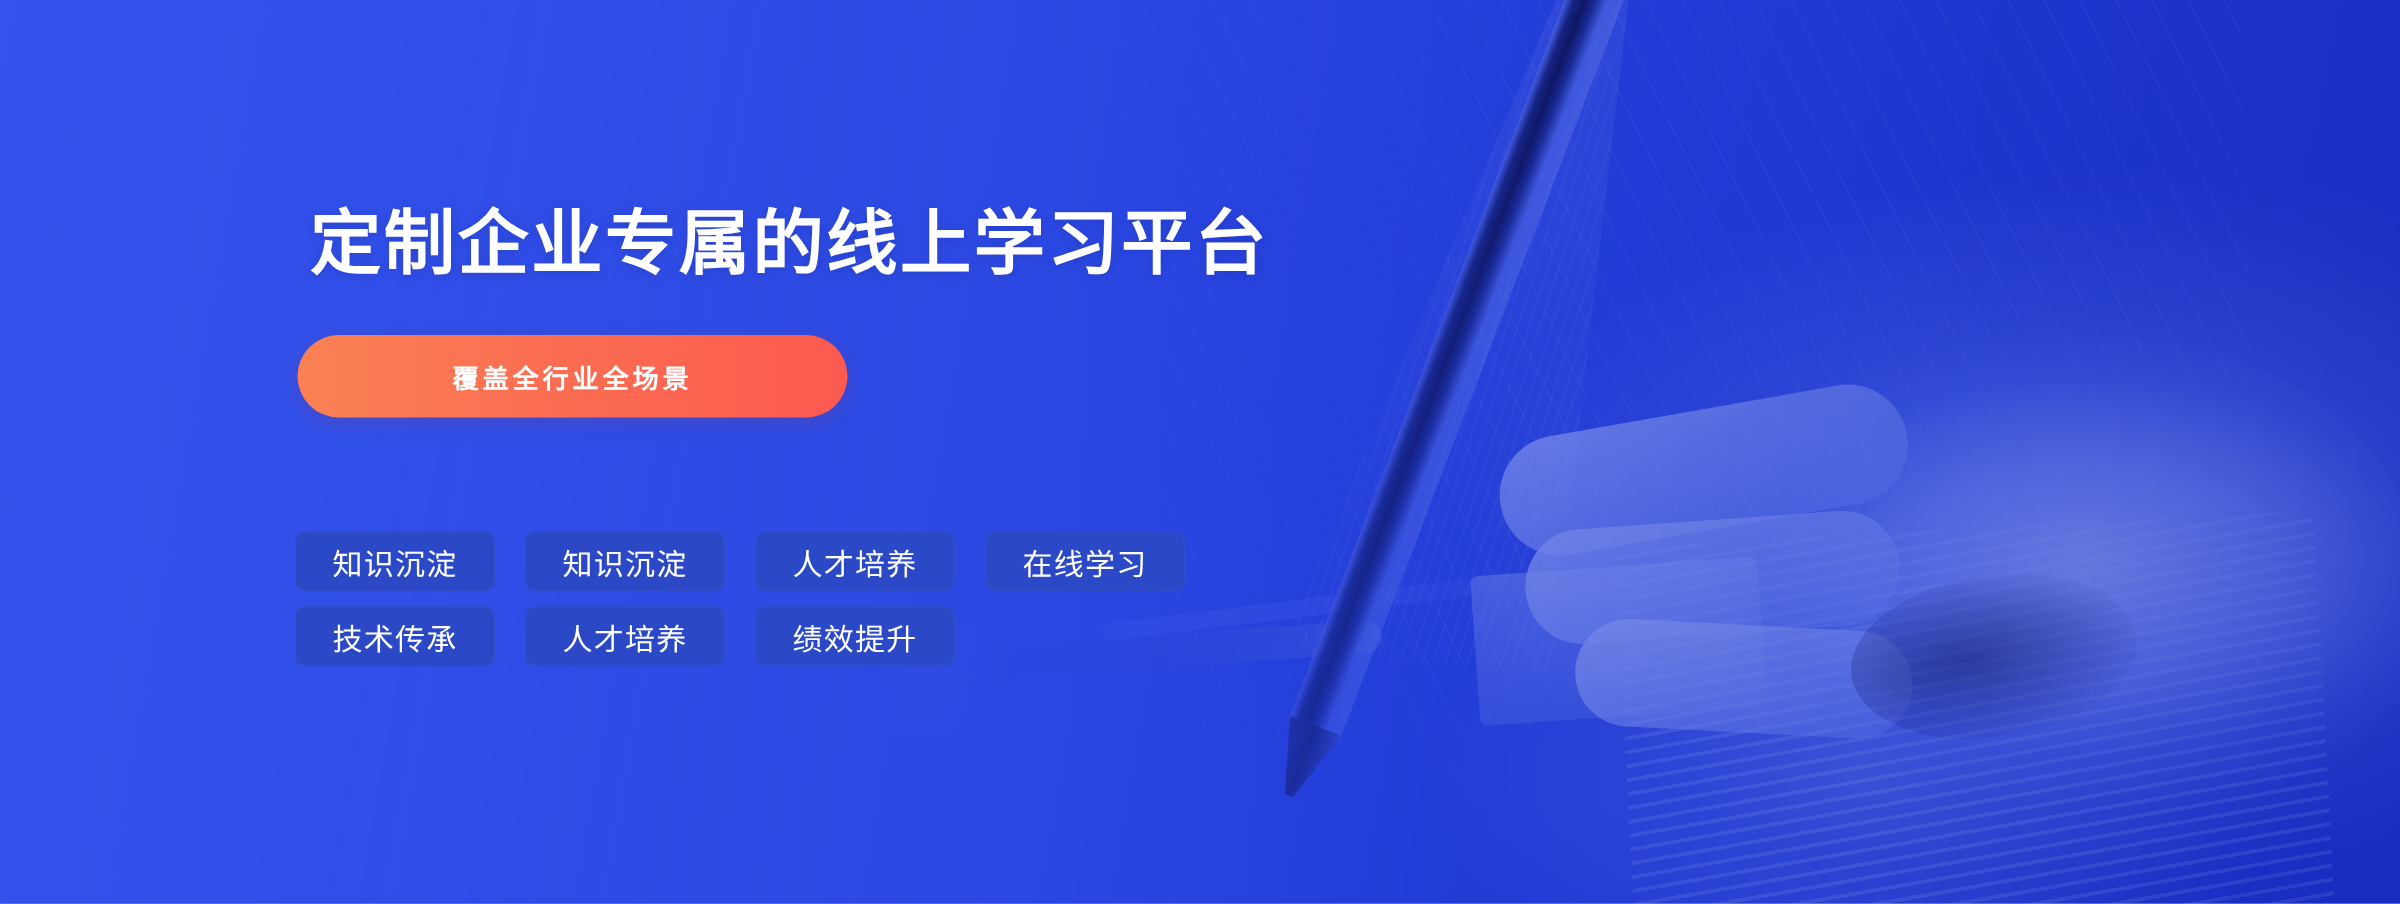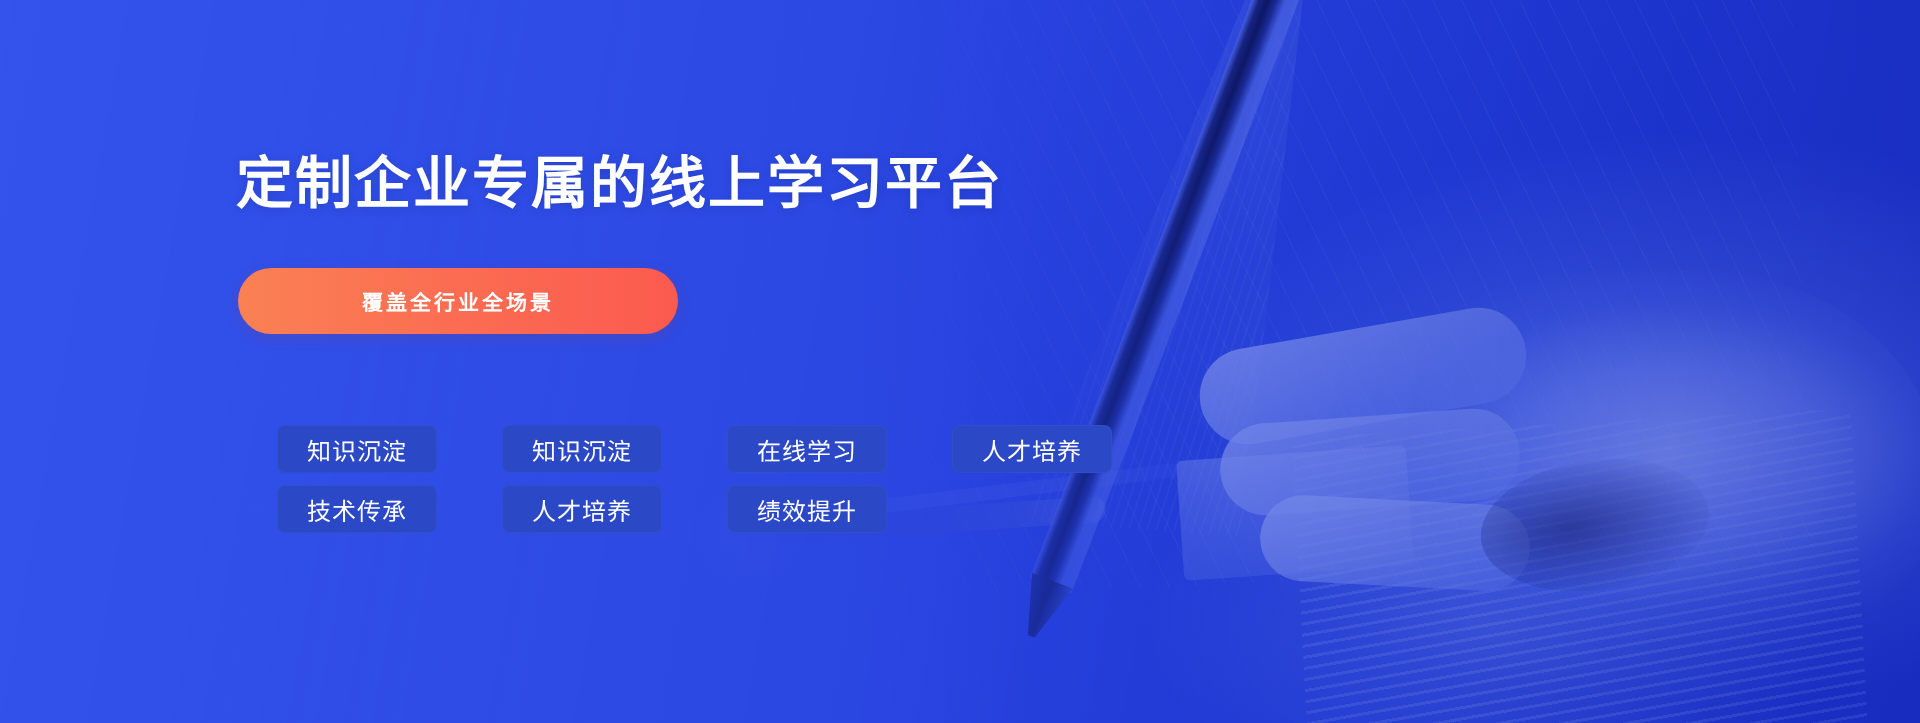--- a/index.html
+++ b/index.html
@@ -272,21 +272,21 @@
     top: 0;
     width: 880px;
     height: 100%;
     z-index: 5;
   }
 
   .headline {
     position: absolute;
     top: 155px;
     left: 0;
-    margin: 0;
+    margin: 12px;
     font-size: 57px;
     line-height: 1;
     font-weight: 700;
     color: #ffffff;
     letter-spacing: 2px;
     white-space: nowrap;
     text-shadow: 0 2px 8px rgba(20,40,130,0.25);
   }
 
   .pill {
@@ -330,21 +330,20 @@
     padding: 0 22px;
     border-radius: 8px;
     background: #2b48c6;
     color: #ffffff;
     font-size: 24px;
     letter-spacing: 1px;
     white-space: nowrap;
     cursor: pointer;
     user-select: none;
     box-shadow: inset 0 0 0 1px rgba(255,255,255,0.04);
-    margin-left: 41px;
   }
 </style>
 </head>
 <body>
 
 <div class="banner">
 
   <div class="bg-base"></div>
   <div class="bg-desk"></div>
 
@@ -385,22 +384,22 @@
 
     <h1 class="headline">定制企业专属的线上学习平台</h1>
 
     <div class="pill">覆盖全行业全场景</div>
 
     <div class="tags">
 
       <div class="tag-row">
         <span class="tag">知识沉淀</span>
         <span class="tag">知识沉淀</span>
+        <span class="tag">人才培养</span>
         <span class="tag">在线学习</span>
-        <span class="tag">人才培养</span>
       </div>
 
       <div class="tag-row">
         <span class="tag">技术传承</span>
         <span class="tag">人才培养</span>
         <span class="tag">绩效提升</span>
       </div>
 
     </div>
   </div>

